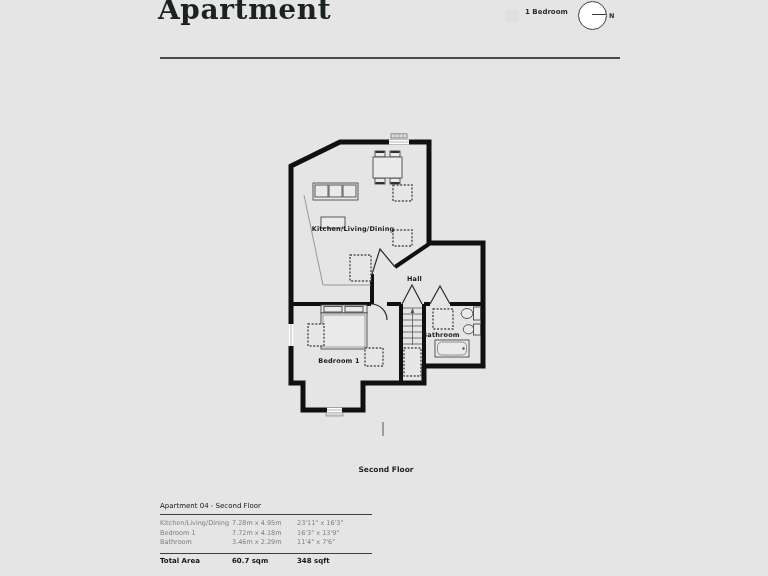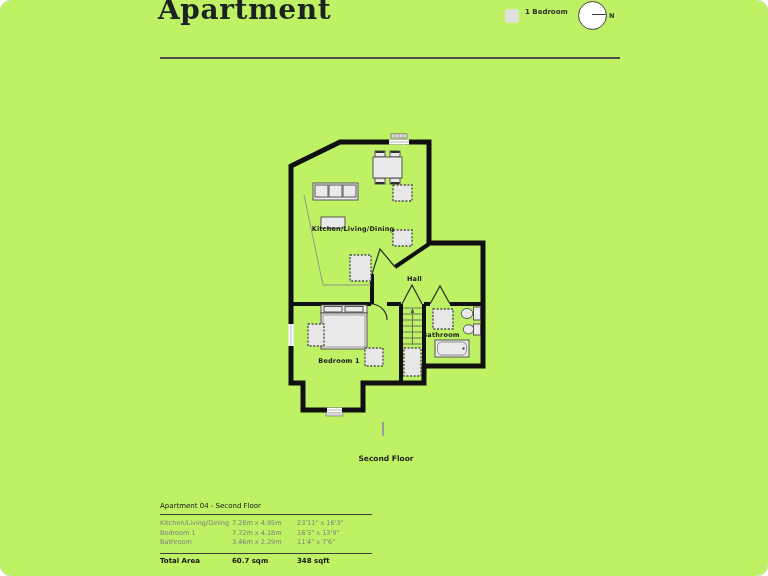--- a/index.html
+++ b/index.html
@@ -1,18 +1,18 @@
 <!DOCTYPE html>
 <html><head>
 <meta charset="utf-8">
 <style>
   html,body{margin:0;padding:0;background:#ffffff;}
   #page{
-    position:relative;width:768px;height:576px;background:#bef264;overflow:hidden;
-    outline:1px solid #d9d9d9;font-family:"DejaVu Sans",sans-serif;border-radius:12px;
+    position:relative;width:768px;height:576px;background:#e5e5e5;overflow:hidden;
+    outline:1px solid #d9d9d9;font-family:"DejaVu Sans",sans-serif;
   }
   
   #title{
     position:absolute;left:158px;top:-4px;
     font-family:"DejaVu Serif",serif;font-weight:bold;
     font-size:28px;line-height:28px;letter-spacing:.6px;color:#1c2121;
   }
   #title-rule{position:absolute;left:160px;top:57px;width:460px;height:1.5px;background:#4b4b4b;}
   
   #legend-swatch{position:absolute;left:505px;top:9px;width:14px;height:14px;border-radius:4px;background:#e0e0e0;}
@@ -28,21 +28,21 @@
   .thin{stroke:#8f8f8f;stroke-width:.9;fill:none;}
   .furn{stroke:#474747;stroke-width:.9;fill:#eaeaea;}
   .furn-dark{fill:#2f2f2f;stroke:none;}
   .dashed{stroke:#4d4d4d;stroke-width:1.4;fill:#e7e7e7;stroke-dasharray:2 1.6;}
   .door{stroke:#2b2b2b;stroke-width:1.2;fill:none;}
   .tread{stroke:#555;stroke-width:.8;fill:none;}
   .win{fill:#ffffff;stroke:none;}
   .winline{stroke:#9a9a9a;stroke-width:.7;fill:none;}
   .plan-label{font:bold 6.5px "DejaVu Sans",sans-serif;fill:#1a1a1a;letter-spacing:.2px;}
   #plan-tick{position:absolute;left:382px;top:422px;width:1.5px;height:14px;background:#9c9c9c;}
-  #plan-caption{position:absolute;left:336px;top:454px;width:100px;text-align:center;font-size:7.5px;font-weight:bold;color:#1e1e1e;}
+  #plan-caption{position:absolute;left:336px;top:465px;width:100px;text-align:center;font-size:7.5px;font-weight:bold;color:#1e1e1e;}
   
   #dim-table{position:absolute;left:160px;top:502px;width:212px;}
   #dim-title{font-size:7px;font-weight:normal;color:#141414;line-height:9px;}
   .tbl-rule{height:1.4px;background:#3d3d3d;}
   #rule-a{margin-top:2.5px;}
   #rule-b{margin-top:6px;}
   #dim-rows{margin-top:4.5px;}
   .dim-row{display:grid;grid-template-columns:72px 65px auto;font-size:6.5px;color:#7e7e7e;line-height:9.2px;}
   #dim-total{display:grid;grid-template-columns:72px 65px auto;font-size:7px;font-weight:bold;color:#141414;margin-top:3px;line-height:9px;}
 </style>

